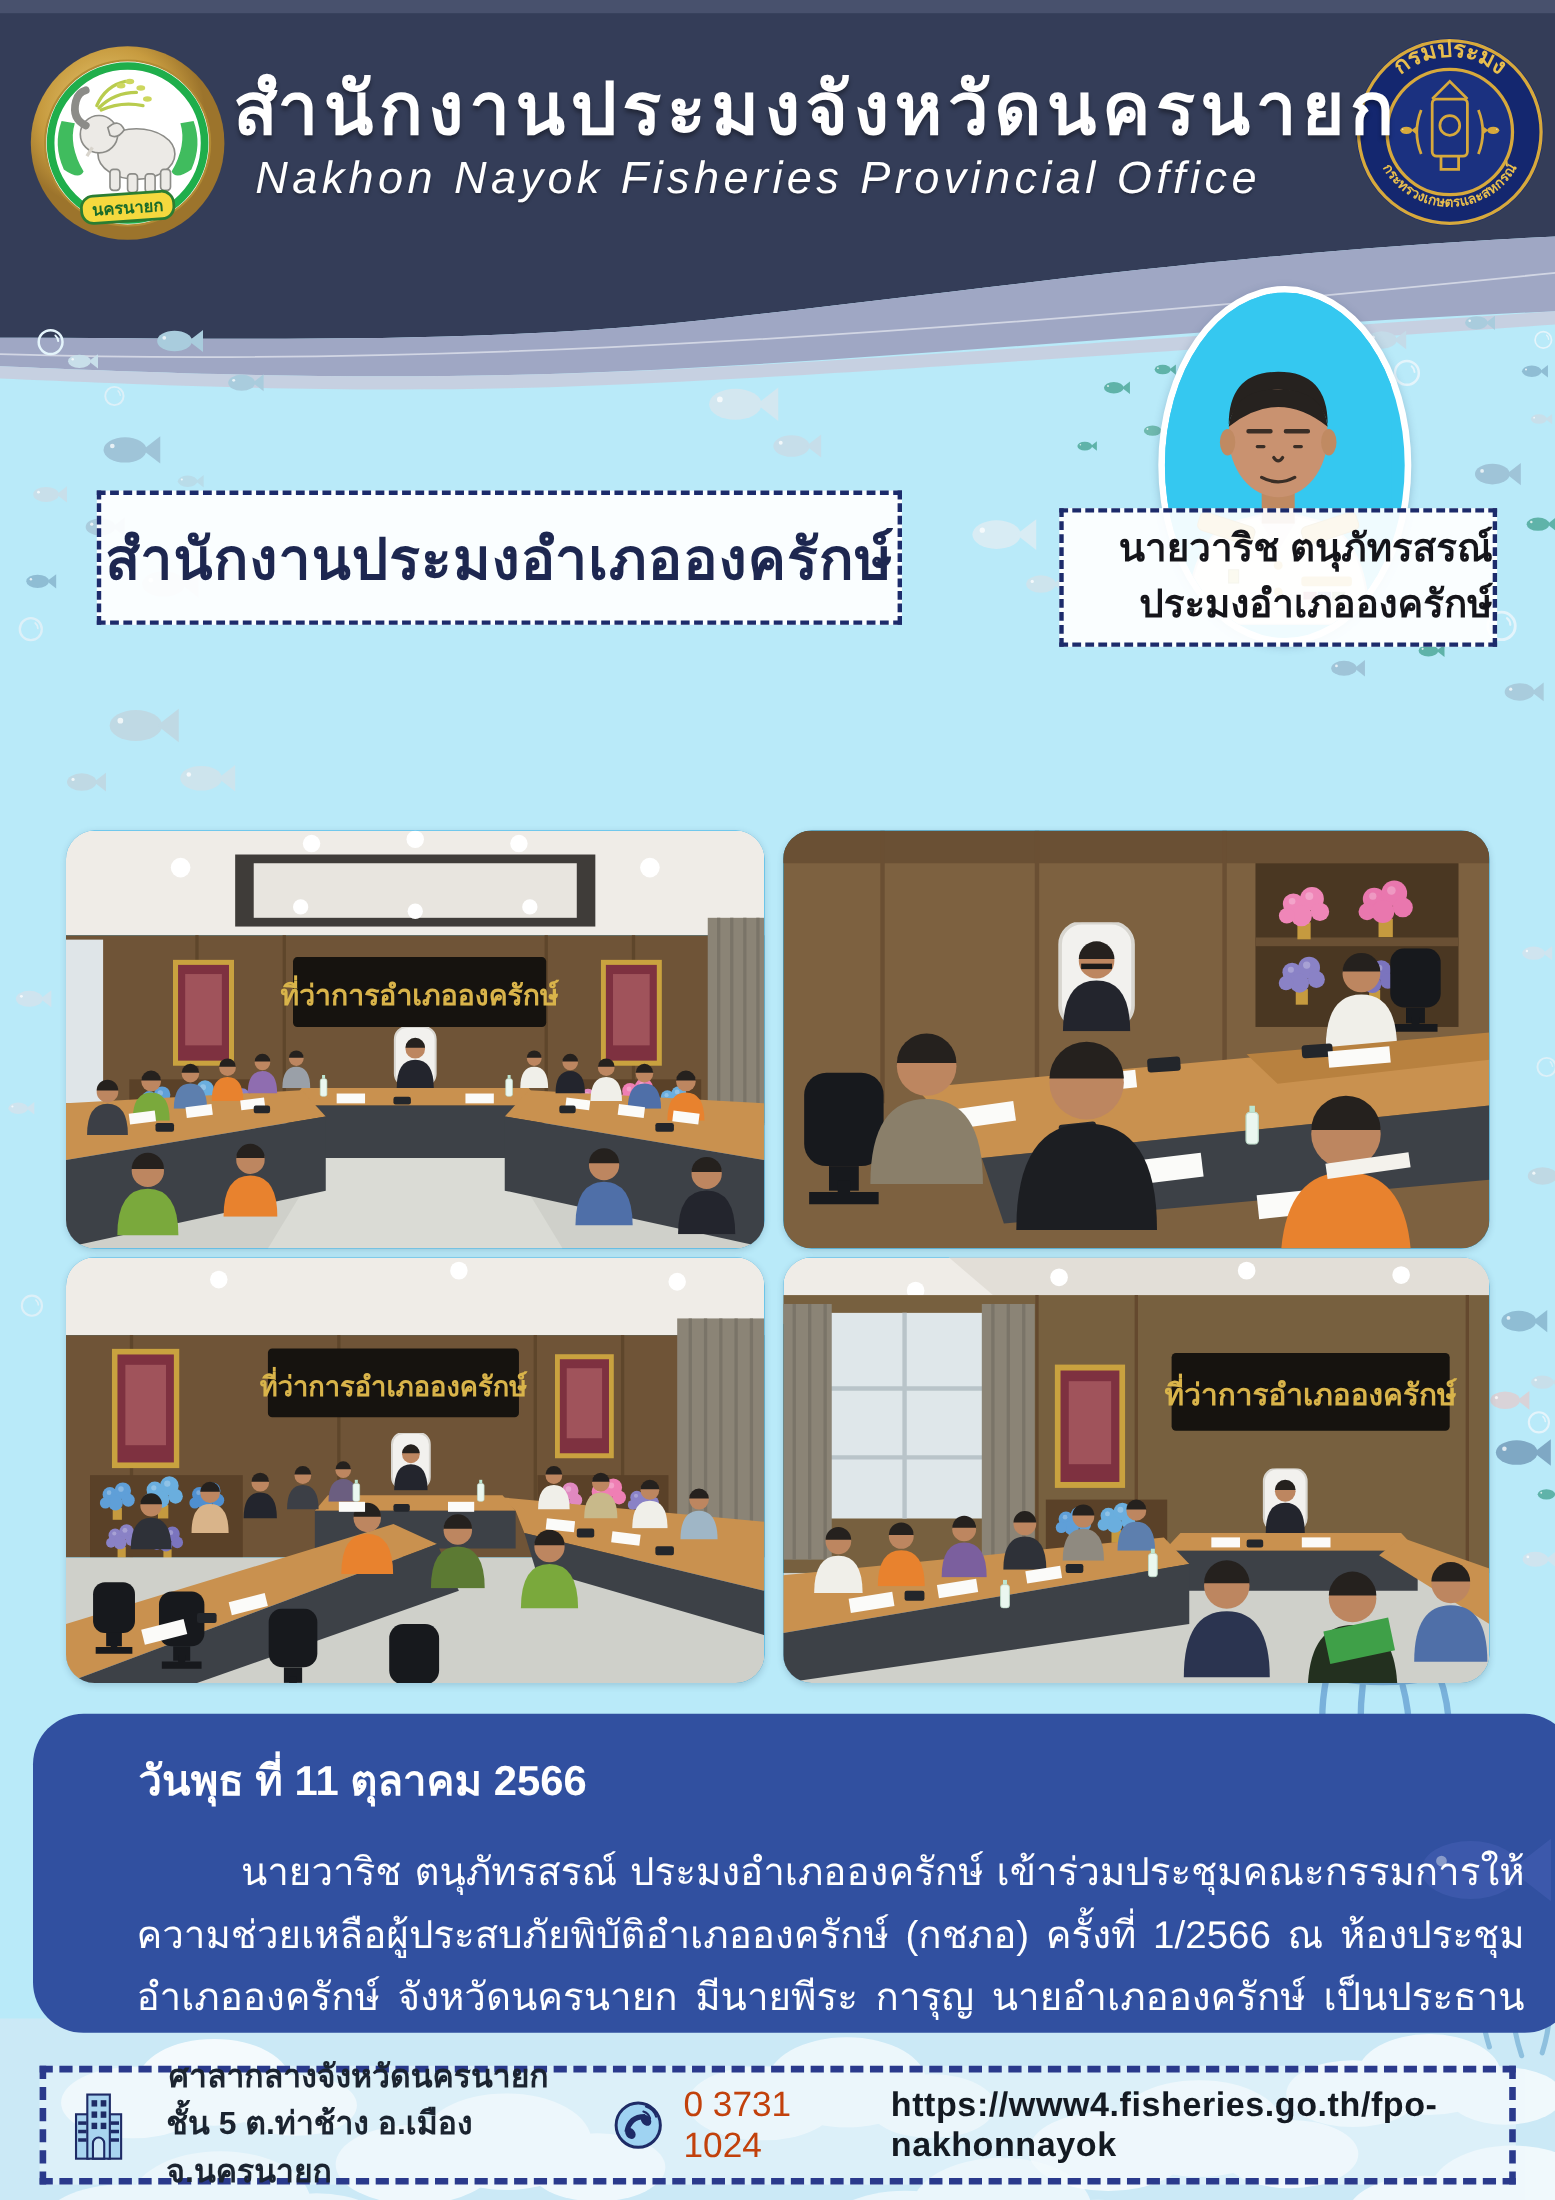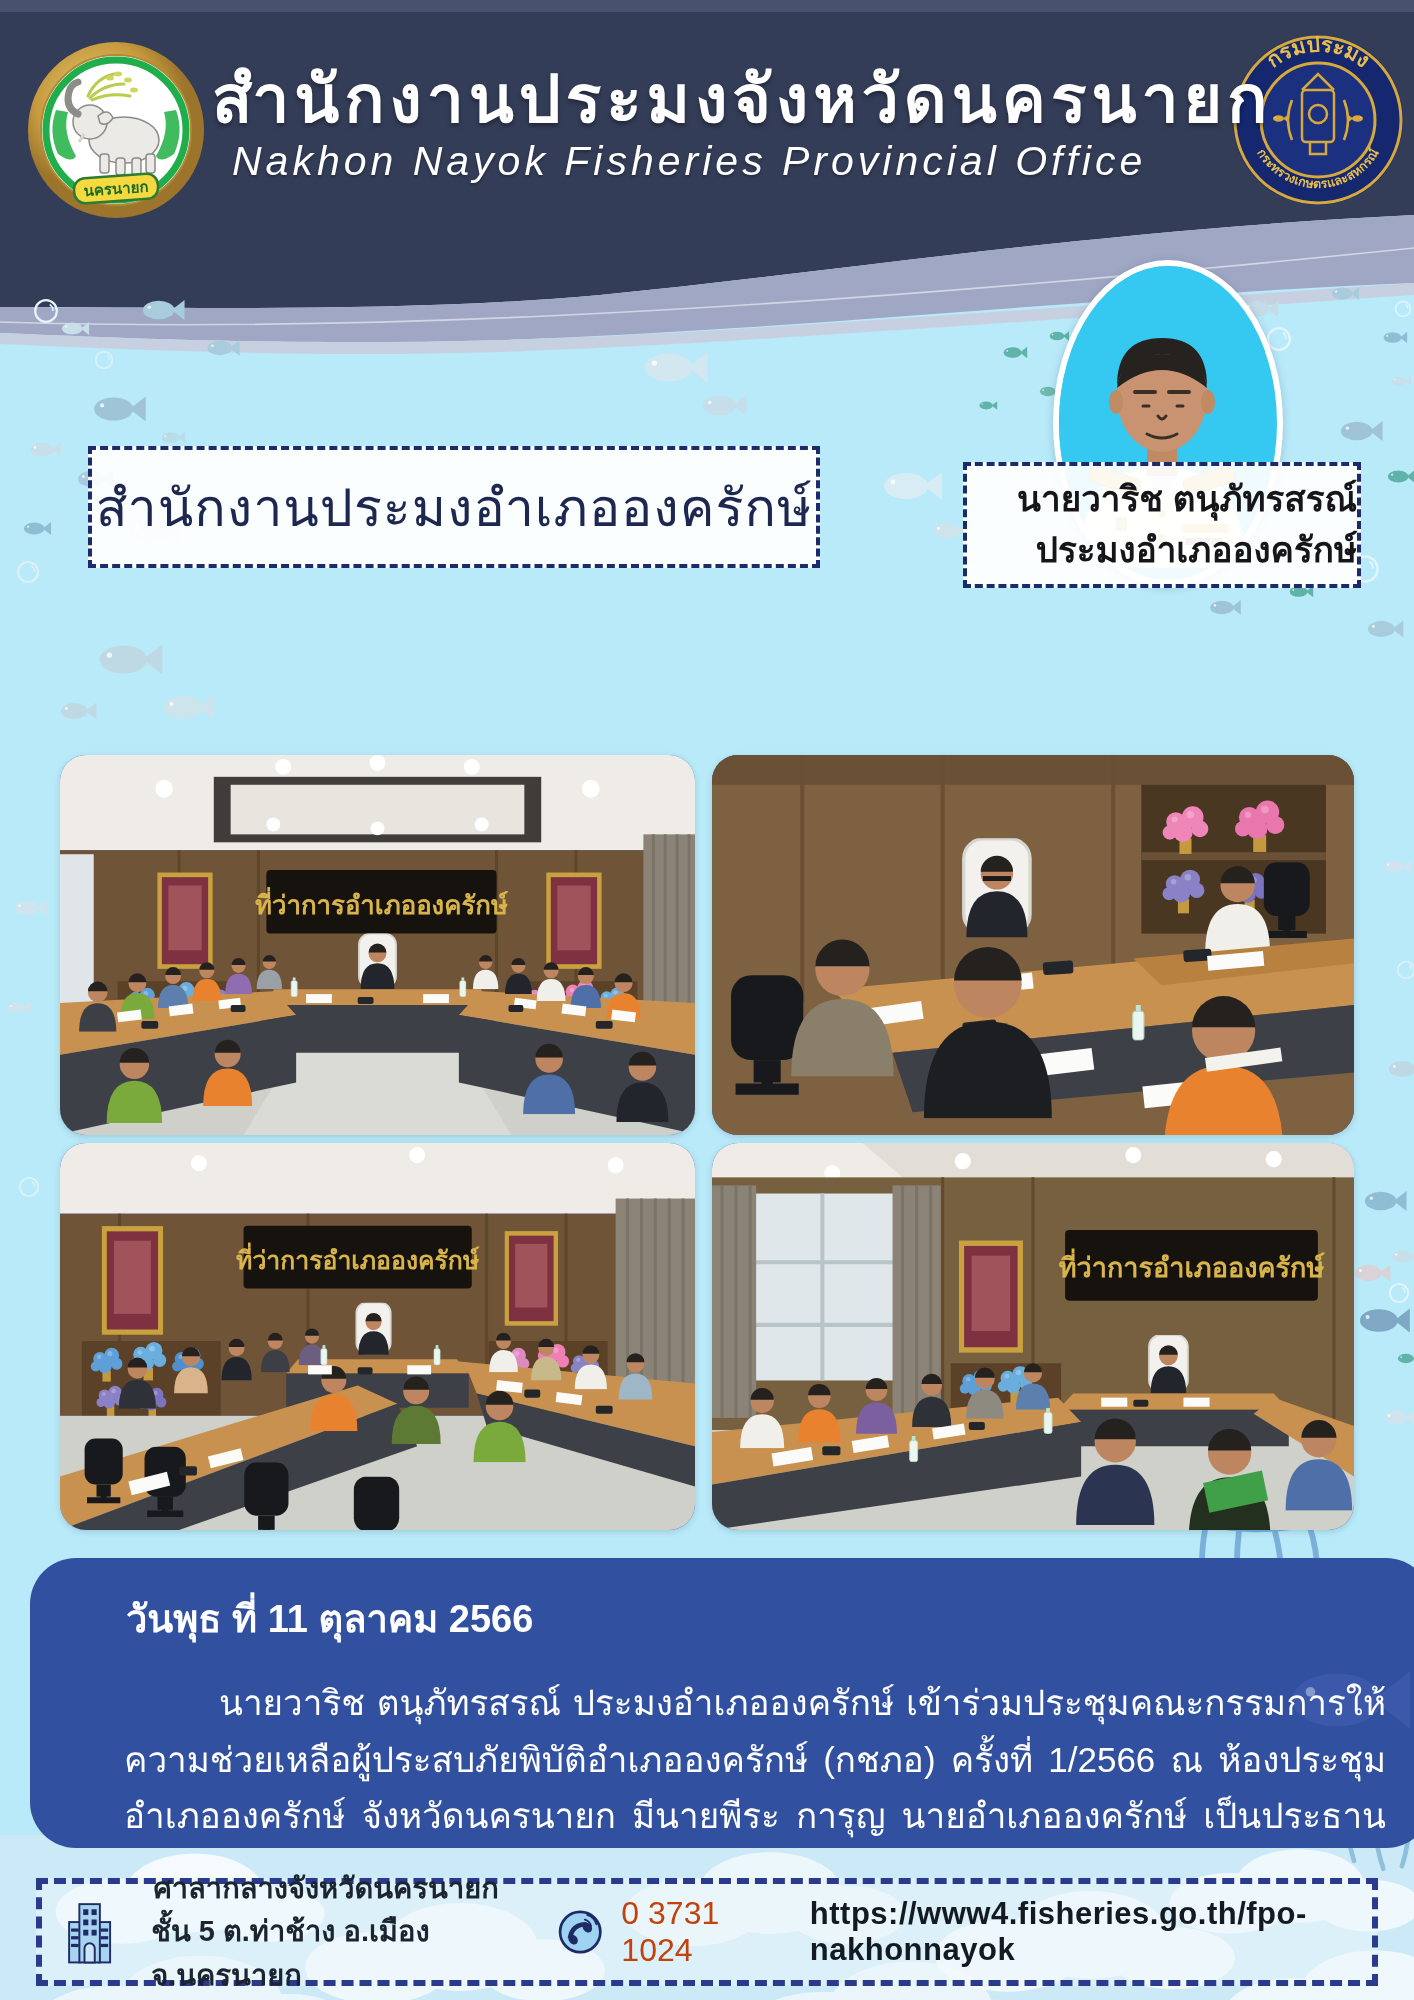--- a/index.html
+++ b/index.html
@@ -21,29 +21,29 @@
   .portrait{position:absolute;left:1053px;top:260px;width:218px;height:314px;z-index:2;
     border-radius:50%;border:6px solid #ffffff;overflow:hidden;background:#35C8F0;
     box-shadow:0 2px 8px rgba(40,70,110,.25);}
   
   .dashbox{position:absolute;background:rgba(255,255,255,.92);border:4px dashed #1C2B6B;z-index:2;}
   .name-box{left:963px;top:462px;width:390px;height:118px;display:flex;flex-direction:column;
     justify-content:center;align-items:flex-end;}
   .name-box .line1{font-size:35px;font-weight:bold;color:#15151a;line-height:1.45;}
   .name-box .line2{font-size:35px;font-weight:bold;color:#15151a;line-height:1.45;}
   .title-box{left:88px;top:446px;width:724px;height:114px;display:flex;align-items:center;justify-content:center;}
-  .title-box .txt{font-size:52px;font-weight:normal;color:#1D2750;letter-spacing:1px;}
+  .title-box .txt{font-size:52px;font-weight:bold;color:#1D2750;letter-spacing:1px;}
   .activity-box{left:30px;top:582px;width:912px;height:150px;background:rgba(255,255,255,.85);
     display:flex;flex-direction:column;justify-content:center;align-items:center;gap:14px;}
   .activity-box .l1{font-size:38px;font-weight:bold;color:#0F1F3F;}
   .activity-box .l2{font-size:38px;font-weight:bold;color:#0F1F3F;}
   
   .photos{position:absolute;left:60px;top:755px;width:1294px;height:775px;z-index:1;
     display:grid;grid-template-columns:635px 642px;grid-template-rows:380px 387px;gap:8px 17px;}
-  .photo{border-radius:26px;overflow:hidden;background:#1d4ed8;box-shadow:0 2px 6px rgba(50,80,110,.2);}
+  .photo{border-radius:26px;overflow:hidden;background:#0ea5e9;box-shadow:0 2px 6px rgba(50,80,110,.2);}
   .photo svg{display:block;width:100%;height:100%;}
   .signtxt{fill:#D9B44A;font-weight:bold;}
   
   .summary{position:absolute;left:30px;top:1558px;width:1354px;height:290px;z-index:1;
     background:#3150A0;border-radius:46px;color:#ffffff;overflow:hidden;padding-left:48px;}
   .summary .deco{position:absolute;right:18px;top:105px;opacity:.55;}
   .summary .date{position:relative;margin:30px 0 0 48px;font-size:38px;font-weight:bold;}
   .summary .para{position:relative;margin:26px 46px 0 46px;font-size:35px;line-height:1.62;
     text-align:justify;text-indent:95px;}
   

